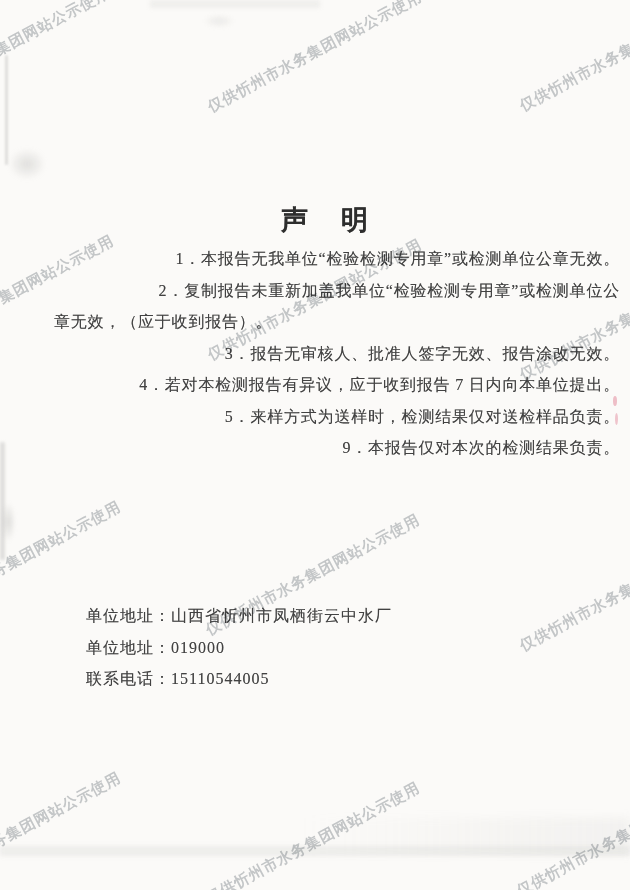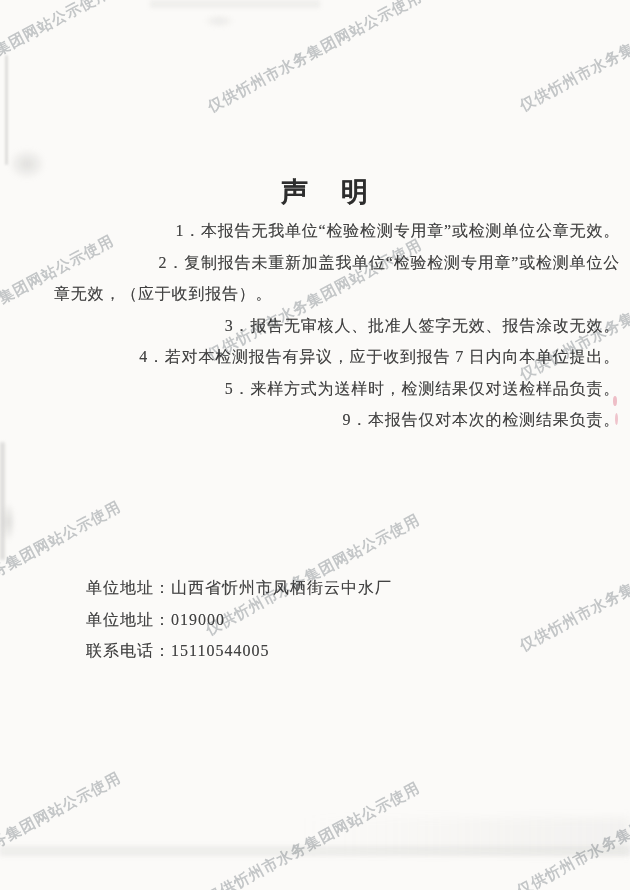--- a/index.html
+++ b/index.html
@@ -23,21 +23,21 @@
     transform:translate(-50%,-50%) rotate(-28deg);
     transform-origin:center;
     white-space:nowrap;
     font-family:"Liberation Sans","DejaVu Sans",sans-serif;
     font-size:15px;
     font-weight:600;
     letter-spacing:1px;
     opacity:.55;
   }
   
-  .content{position:absolute;inset:0;z-index:2;}
+  .content{position:absolute;inset:0;z-index:2;margin-top:28px;}
   .doc-title{
     position:absolute;
     top:174px;left:54px;width:560px;
     transform:translateX(-8px);
     text-align:center;
     font-family:"Liberation Sans","DejaVu Sans",sans-serif;
     font-weight:700;
     font-size:27px;
     letter-spacing:3px;
     color:#2d2d2d;

